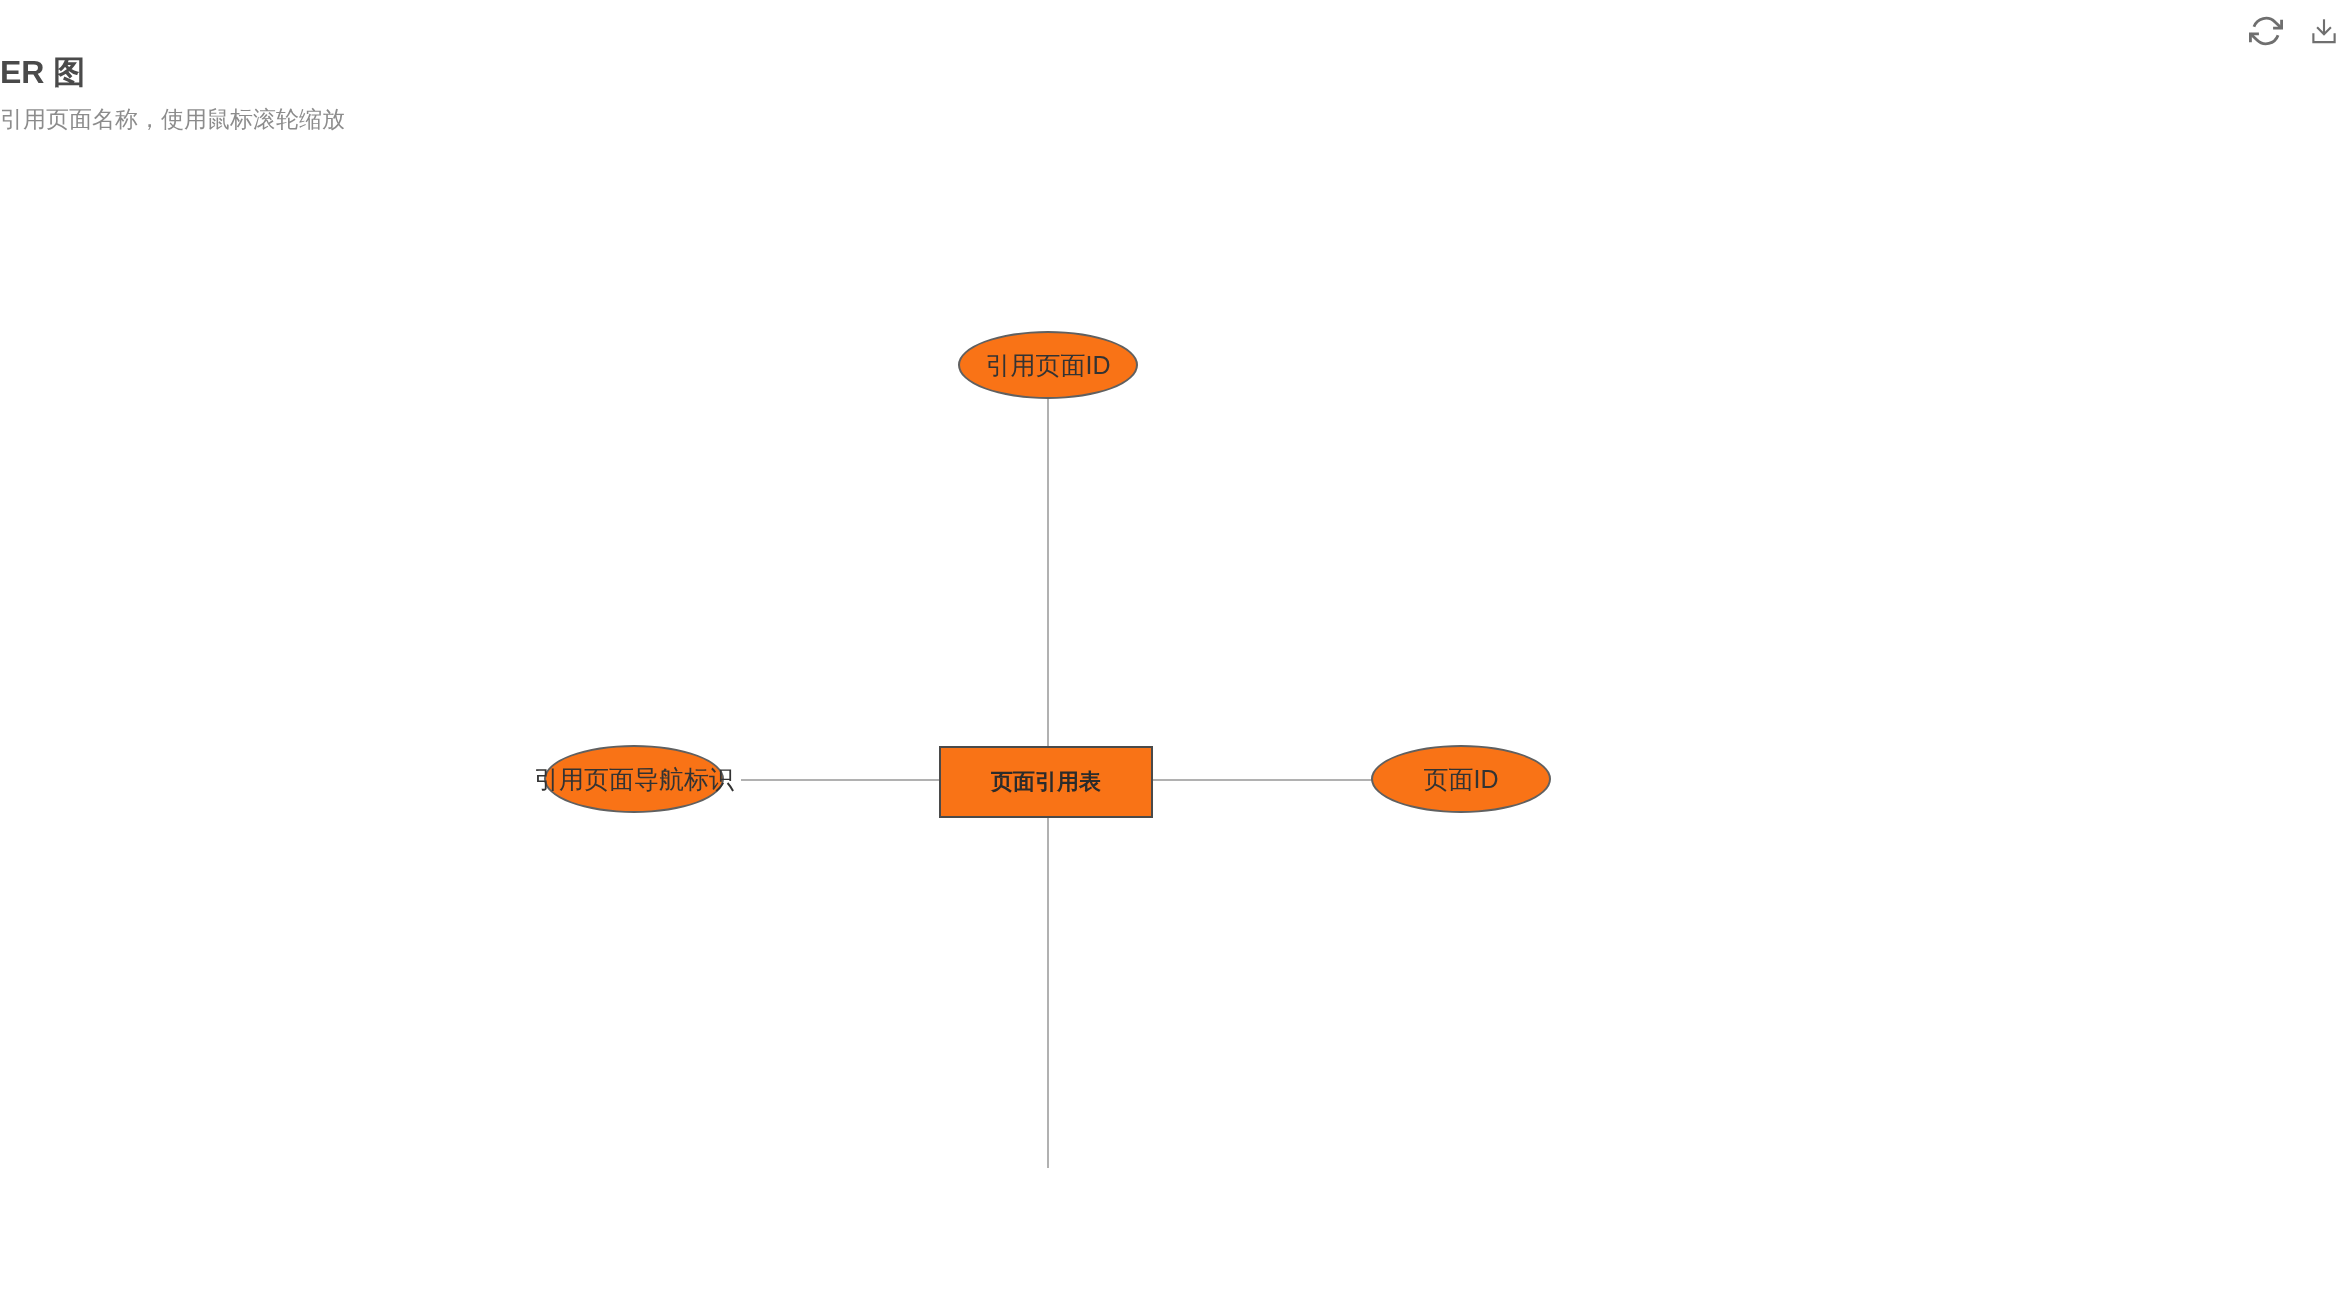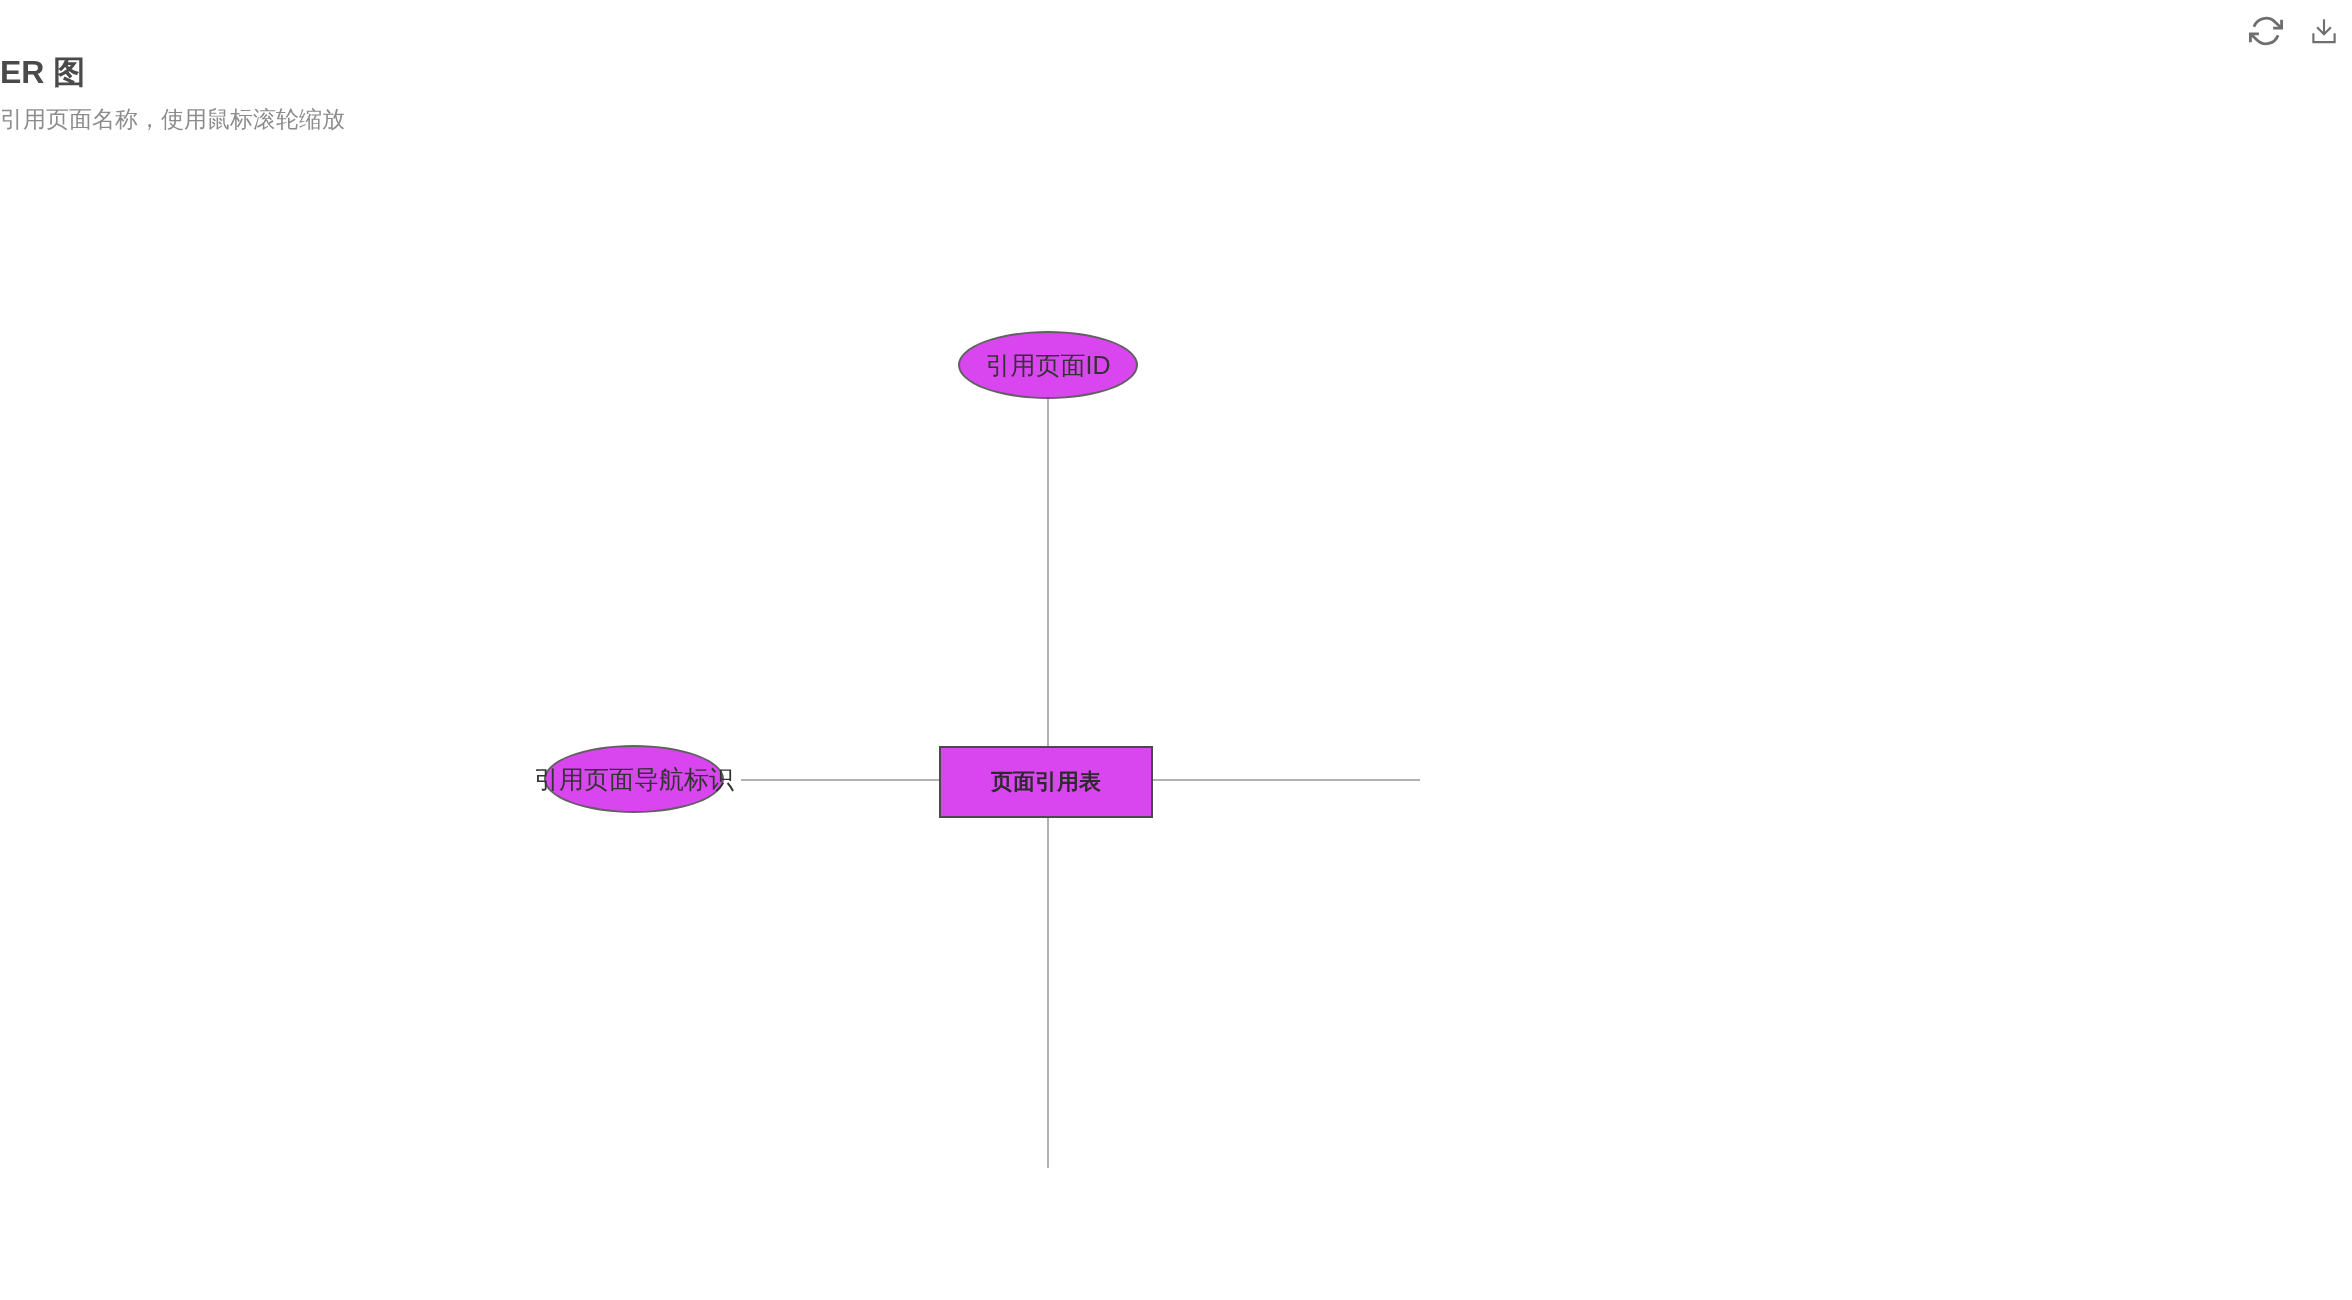--- a/index.html
+++ b/index.html
@@ -67,21 +67,21 @@
   }
   .edges line {
     stroke: #b1b1b1;
     stroke-width: 2;
   }
   .node {
     position: absolute;
     display: flex;
     align-items: center;
     justify-content: center;
-    background: #d946ef;
+    background: #f97316;
     cursor: move;
   }
   .entity {
     left: 939px; top: 746px;
     width: 214px; height: 72px;
     border: 2px solid #4a4a4a;
     font-size: 22px;
     font-weight: bold;
     color: #2b2b2b;
   }
@@ -134,19 +134,22 @@
   </svg>
 
   <div class="node entity">
     <span>页面引用表</span>
   </div>
 
   <div class="node attr attr-top">
     <span>引用页面ID</span>
   </div>
 
+  <div class="node attr attr-right">
+    <span>页面ID</span>
+  </div>
 
 
   <div class="node attr attr-left">
     <span>引用页面导航标识</span>
   </div>
 
 </div>
 
 </body></html>

